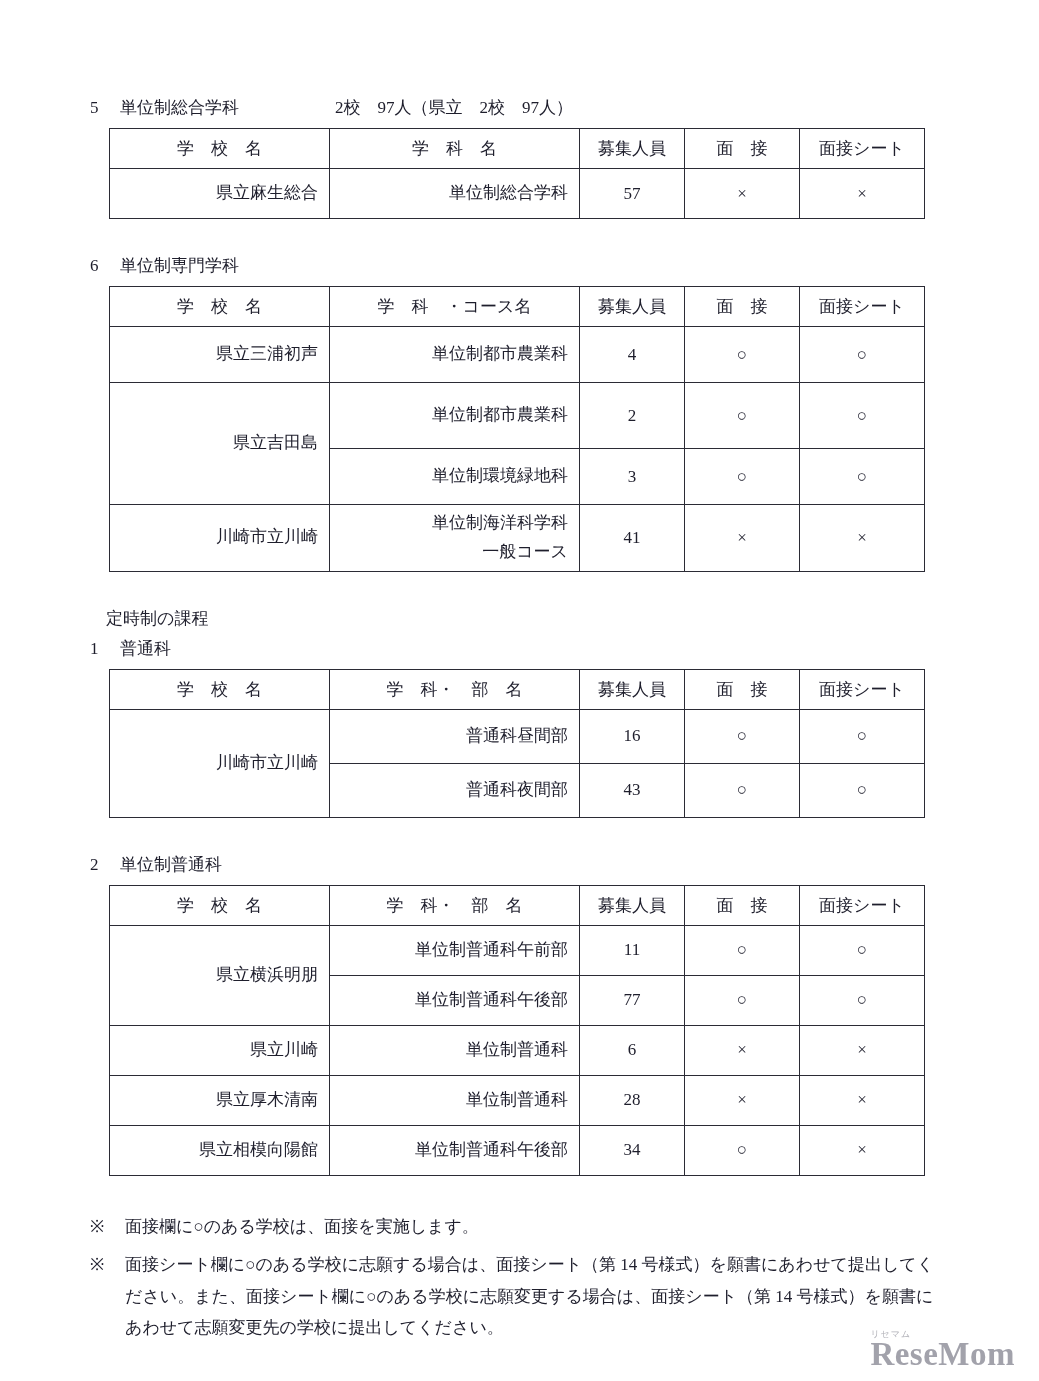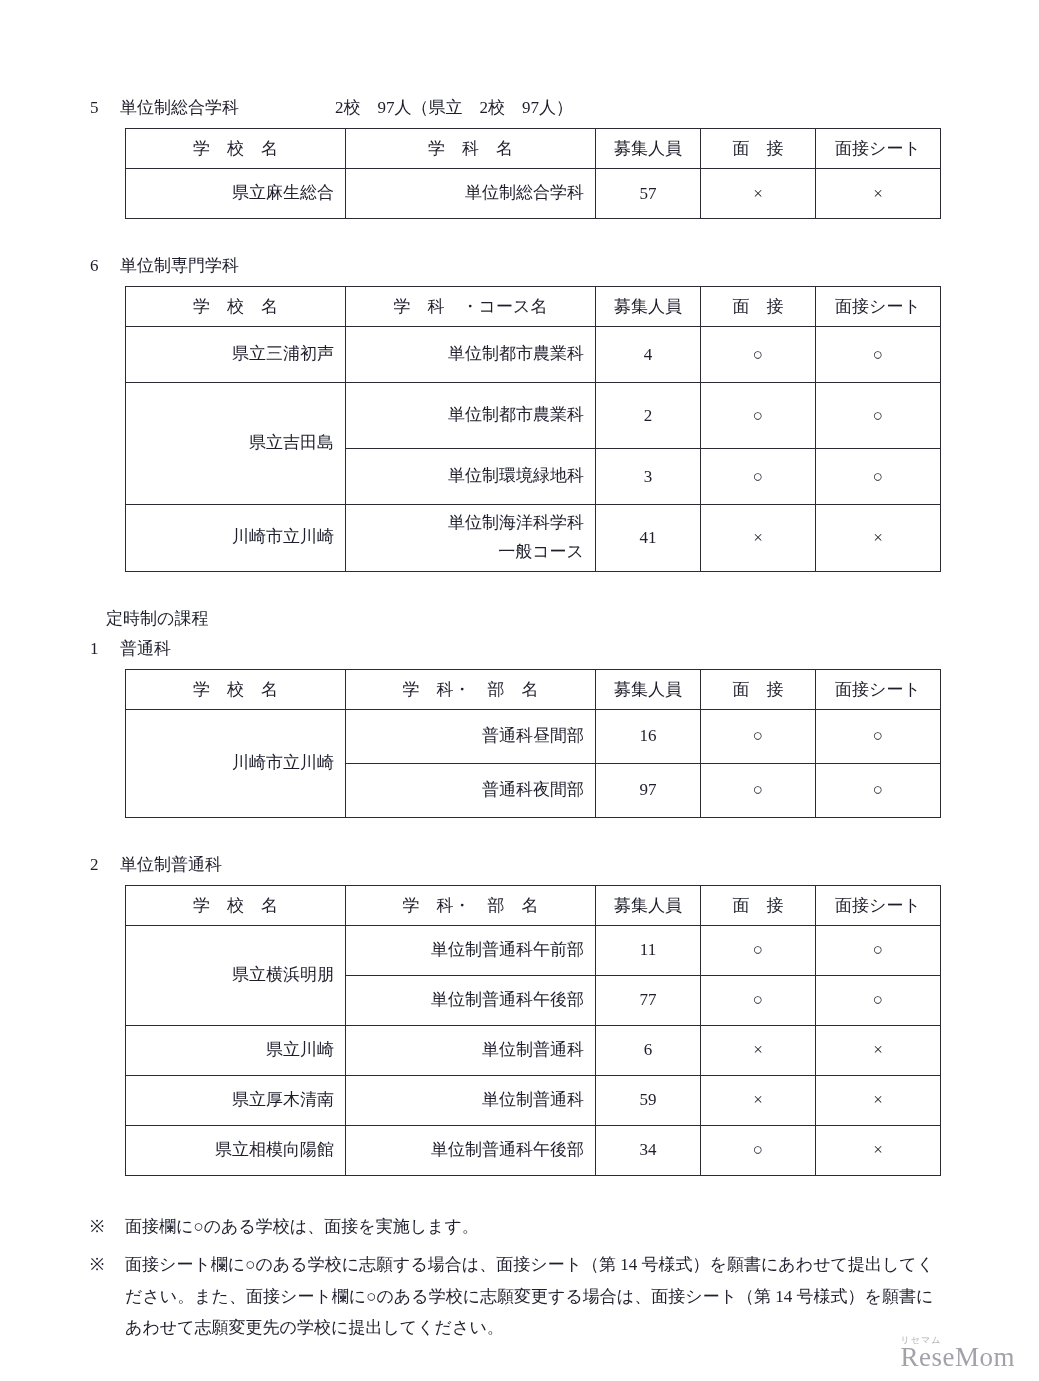--- a/index.html
+++ b/index.html
@@ -12,37 +12,37 @@
     font-size:17px;
     padding:96px 99px 0 90px;
     margin:0 auto;
   }
   .sec { margin-bottom:35px; }
   .sec-heading { display:flex; margin-bottom:8px; line-height:24px; }
   .sec-num { width:30px; flex:0 0 30px; }
   .sec-title { width:215px; flex:0 0 215px; }
   .sec-summary { flex:1; }
 
-  .tbl { border-collapse:collapse; table-layout:fixed; width:815px; margin-left:35px;padding-left:14px; }
+  .tbl { border-collapse:collapse; table-layout:fixed; width:815px; margin-left:19px;padding-left:14px; }
   .tbl th, .tbl td { border:1.5px solid #2b2b35; }
   .hrow { height:40px; }
   .tbl th { font-weight:normal; text-align:center; padding:2px 4px; }
   .cl { text-align:right; padding:4px 11px; vertical-align:middle; white-space:pre-line; line-height:1.7; }
   .cc { text-align:center; vertical-align:middle; padding:2px 4px; }
 
   .subhead { margin:0 0 6px 16px; line-height:24px; }
 
   .notes { margin-top:24px; }
   .note { display:flex; line-height:1.85; margin-bottom:7px; }
   .note-marker { width:35px; flex:0 0 35px; }
   .note-text { flex:1; }
 
   .logo { position:absolute; right:24px; bottom:10px; color:#a2a2ab; text-align:right; }
   .logo-furigana { display:block; font-size:9px; color:#b3b3ba; letter-spacing:1px; margin-bottom:-3px; text-align:left; }
-  .logo-text { font-size:27px; font-weight:normal; letter-spacing:0.5px; line-height:1; }
+  .logo-text { font-size:33px; font-weight:bold; letter-spacing:0.5px; line-height:1; }
 </style>
 </head>
 <body>
 
 <div class="page">
 
   <section class="sec">
     <div class="sec-heading">
       <span class="sec-num">5</span>
       <span class="sec-title">単位制総合学科</span>
@@ -159,21 +159,21 @@
       <tbody>
         <tr style="height:54px">
           <td class="cl" rowspan="2">川崎市立川崎</td>
           <td class="cl">普通科昼間部</td>
           <td class="cc">16</td>
           <td class="cc">○</td>
           <td class="cc">○</td>
         </tr>
         <tr style="height:54px">
           <td class="cl">普通科夜間部</td>
-          <td class="cc">97</td>
+          <td class="cc">43</td>
           <td class="cc">○</td>
           <td class="cc">○</td>
         </tr>
       </tbody>
     </table>
   </section>
 
   <section class="sec">
     <div class="sec-heading">
       <span class="sec-num">2</span>
@@ -213,21 +213,21 @@
         <tr style="height:50px">
           <td class="cl">県立川崎</td>
           <td class="cl">単位制普通科</td>
           <td class="cc">6</td>
           <td class="cc">×</td>
           <td class="cc">×</td>
         </tr>
         <tr style="height:50px">
           <td class="cl">県立厚木清南</td>
           <td class="cl">単位制普通科</td>
-          <td class="cc">59</td>
+          <td class="cc">28</td>
           <td class="cc">×</td>
           <td class="cc">×</td>
         </tr>
         <tr style="height:50px">
           <td class="cl">県立相模向陽館</td>
           <td class="cl">単位制普通科午後部</td>
           <td class="cc">34</td>
           <td class="cc">○</td>
           <td class="cc">×</td>
         </tr>

